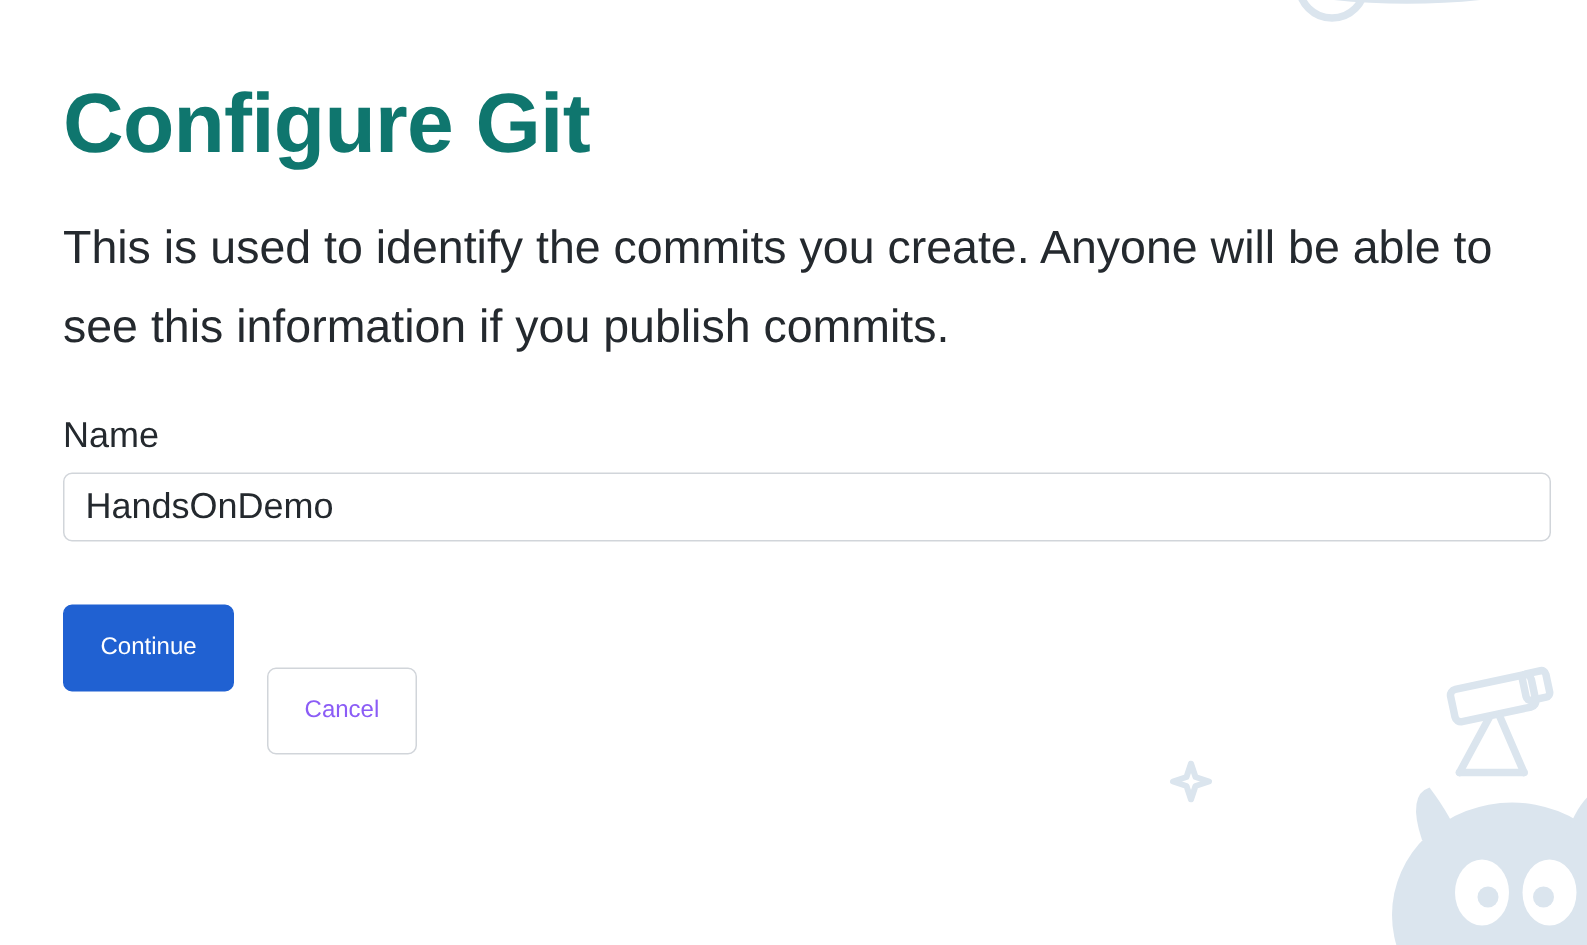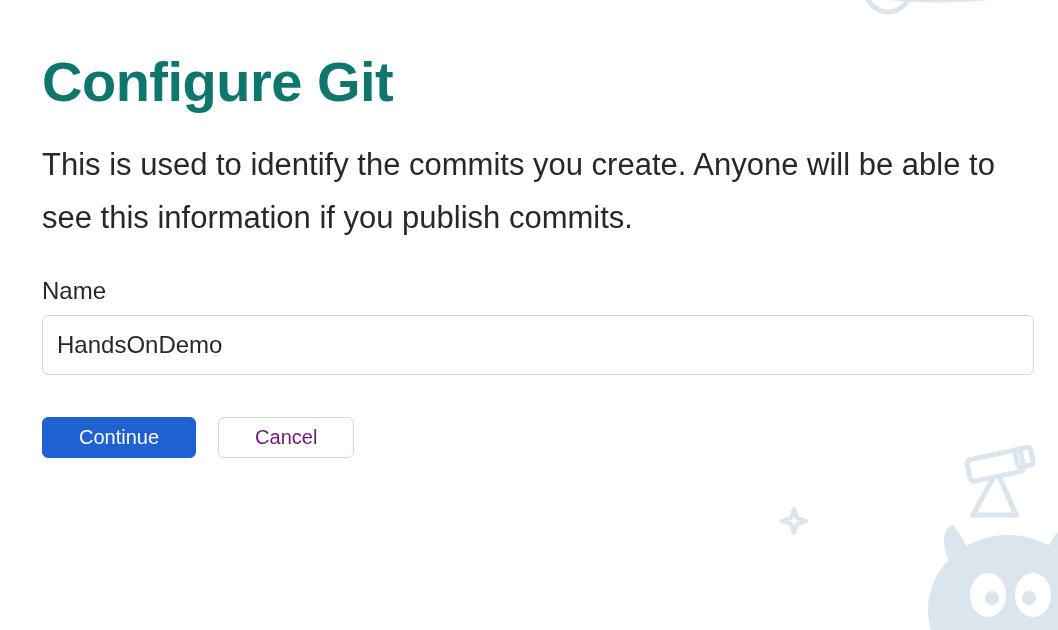--- a/index.html
+++ b/index.html
@@ -40,56 +40,57 @@
     }
     .form-label {
       display: block;
       font-size: 24px;
       color: #24292e;
       margin-bottom: 10px;
       font-weight: 400;
     }
     .form-input {
       width: 992px;
-      height: 60px;
+      height: 46px;
       padding: 0 14px;
       font-size: 24px;
       color: #24292e;
       background: #ffffff;
       border: 1px solid #d1d5da;
       border-radius: 6px;
       outline: none;
       font-family: inherit;
     }
     .button-row {
       margin-top: 42px;
       display: flex;
       gap: 22px;
     }
     .btn {
-      height: 41px;
-      padding: 0 36px;
-      font-size: 20px;
+      height: 58px;
+      padding: 0 24px;
+      font-size: 16px;
       font-weight: 500;
       border-radius: 6px;
       cursor: pointer;
       font-family: inherit;
       display: inline-flex;
       align-items: center;
       justify-content: center;
     }
     .btn-primary {
       background: #2061d2;
       color: #ffffff;
       border: 1px solid #2061d2;
     }
     .btn-secondary {
       background: #ffffff;
-      color: #701a75;
+      color: #8b5cf6;
       border: 1px solid #d1d5da;
+      margin-top: 42px;
     }
     .deco {
       position: absolute;
       z-index: 1;
       pointer-events: none;
     }
     .deco-top-right {
       top: -40px;
       right: -20px;
     }

